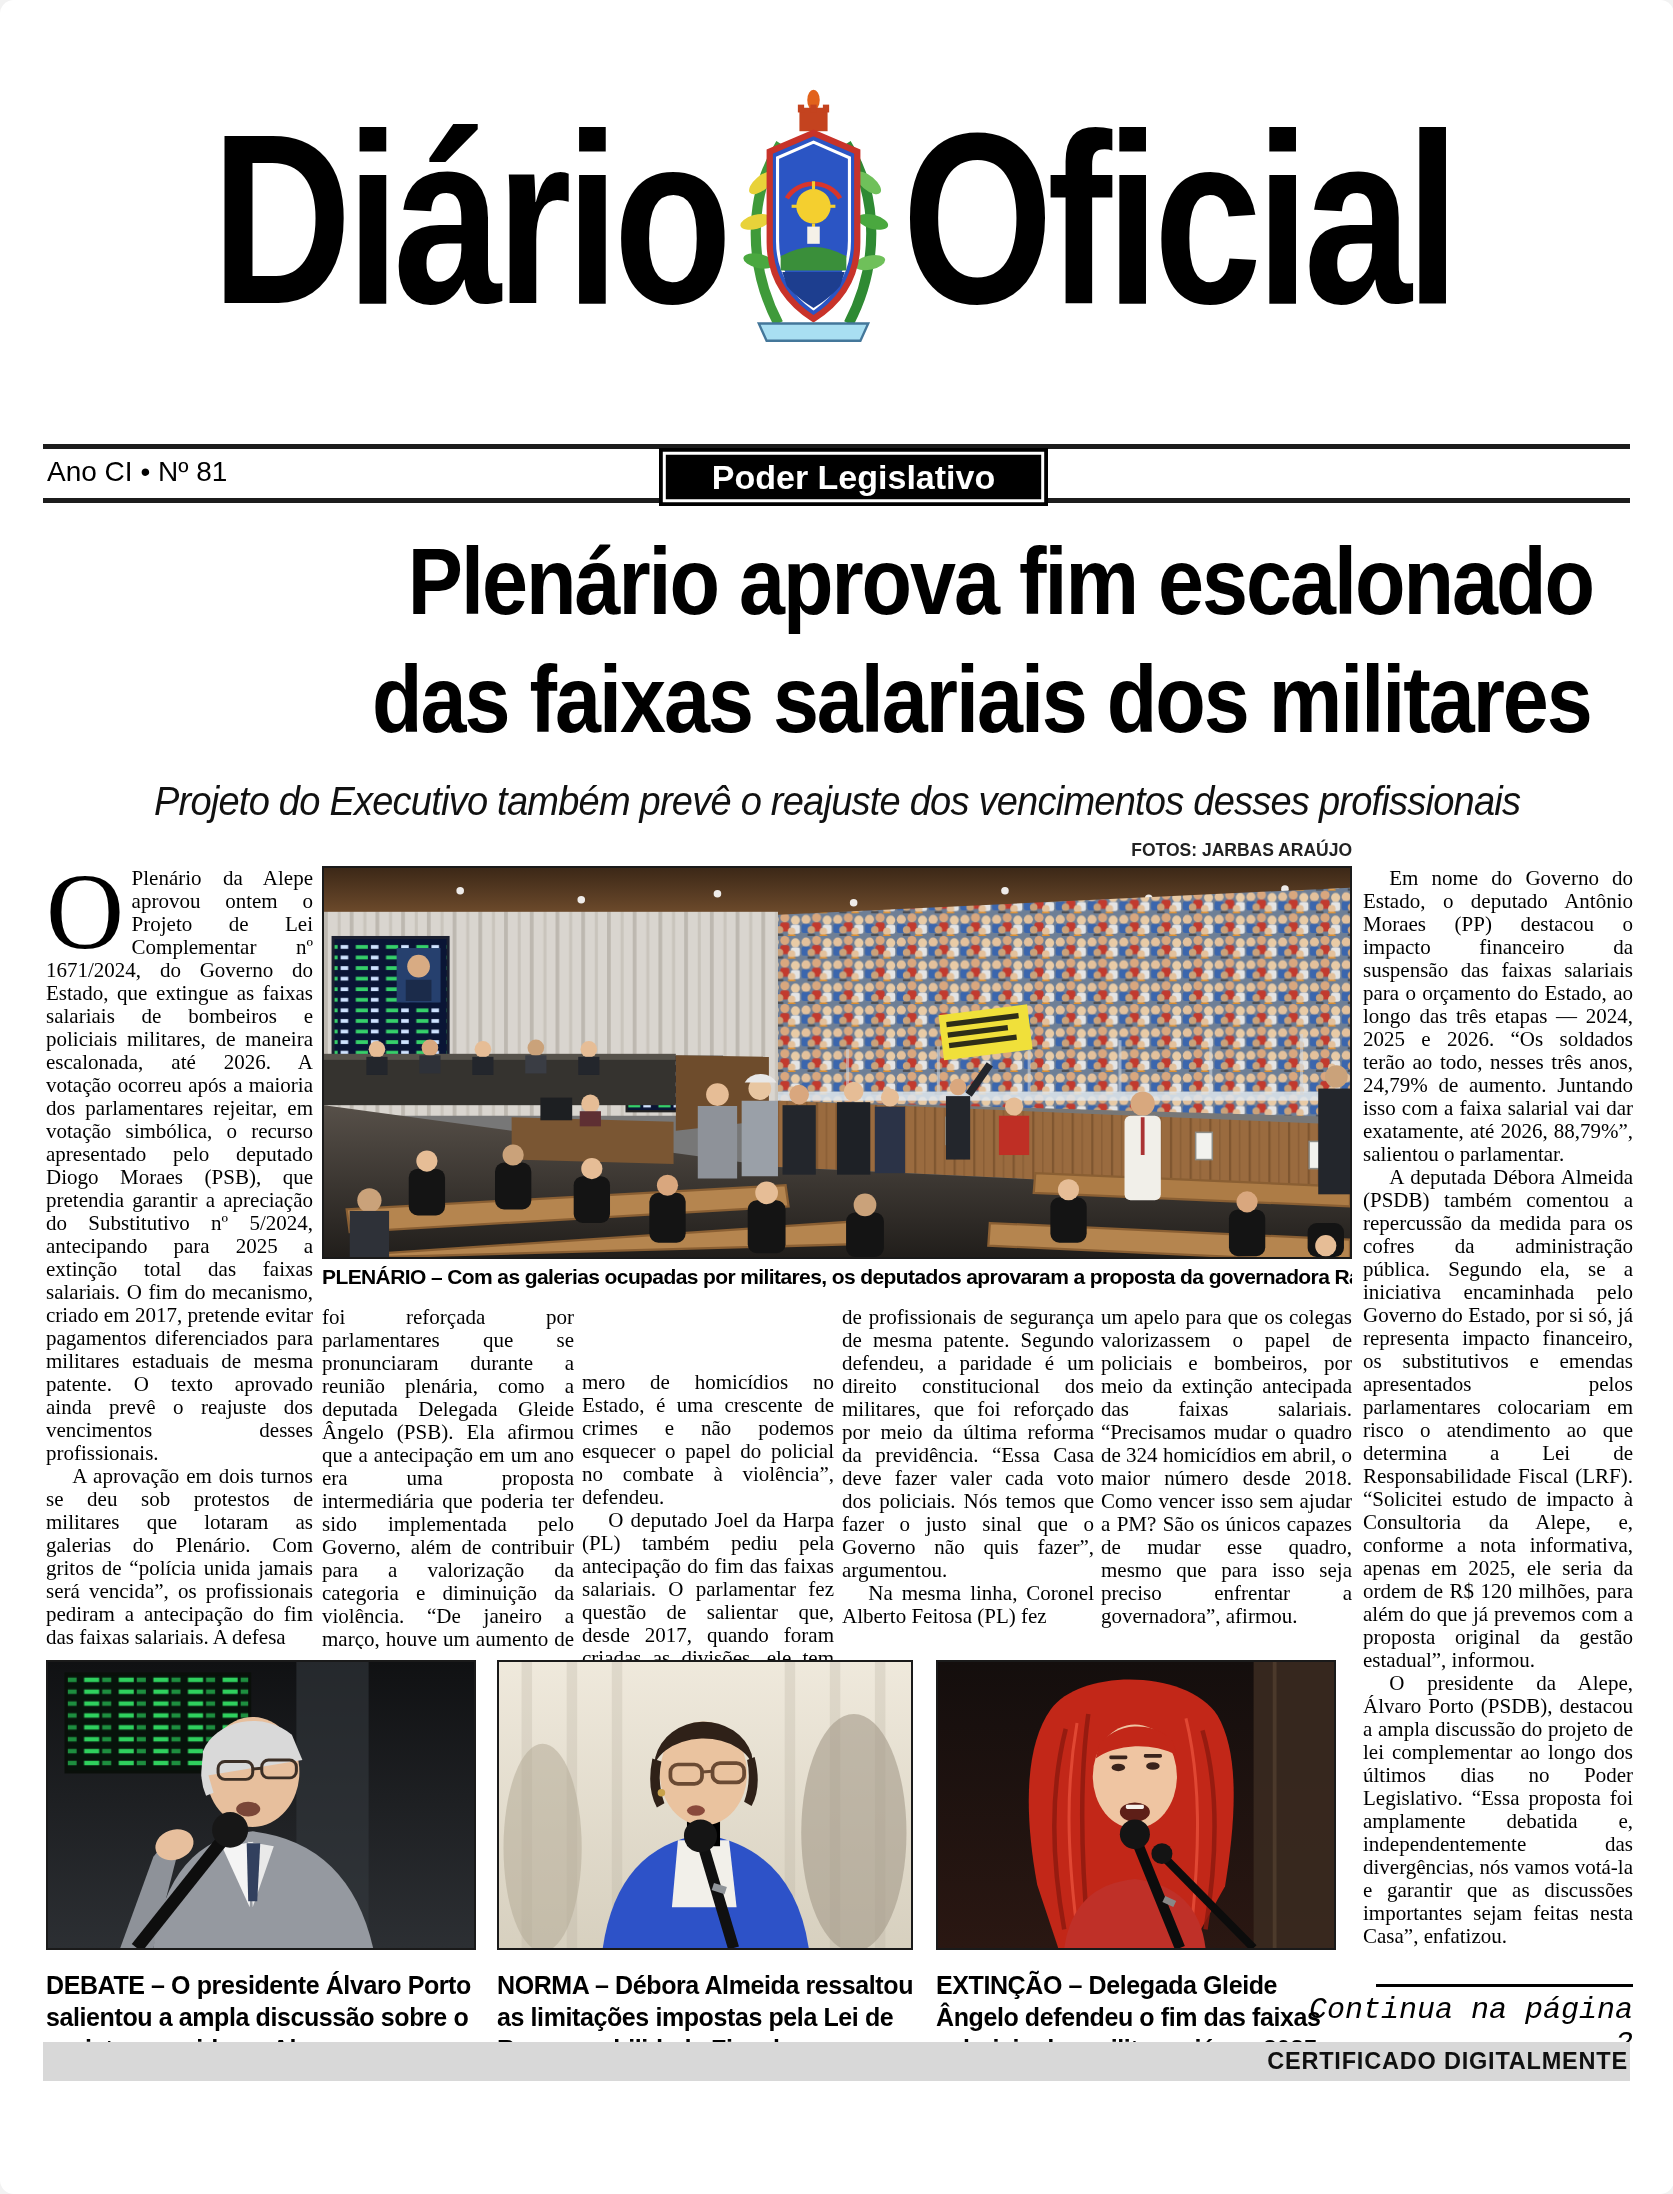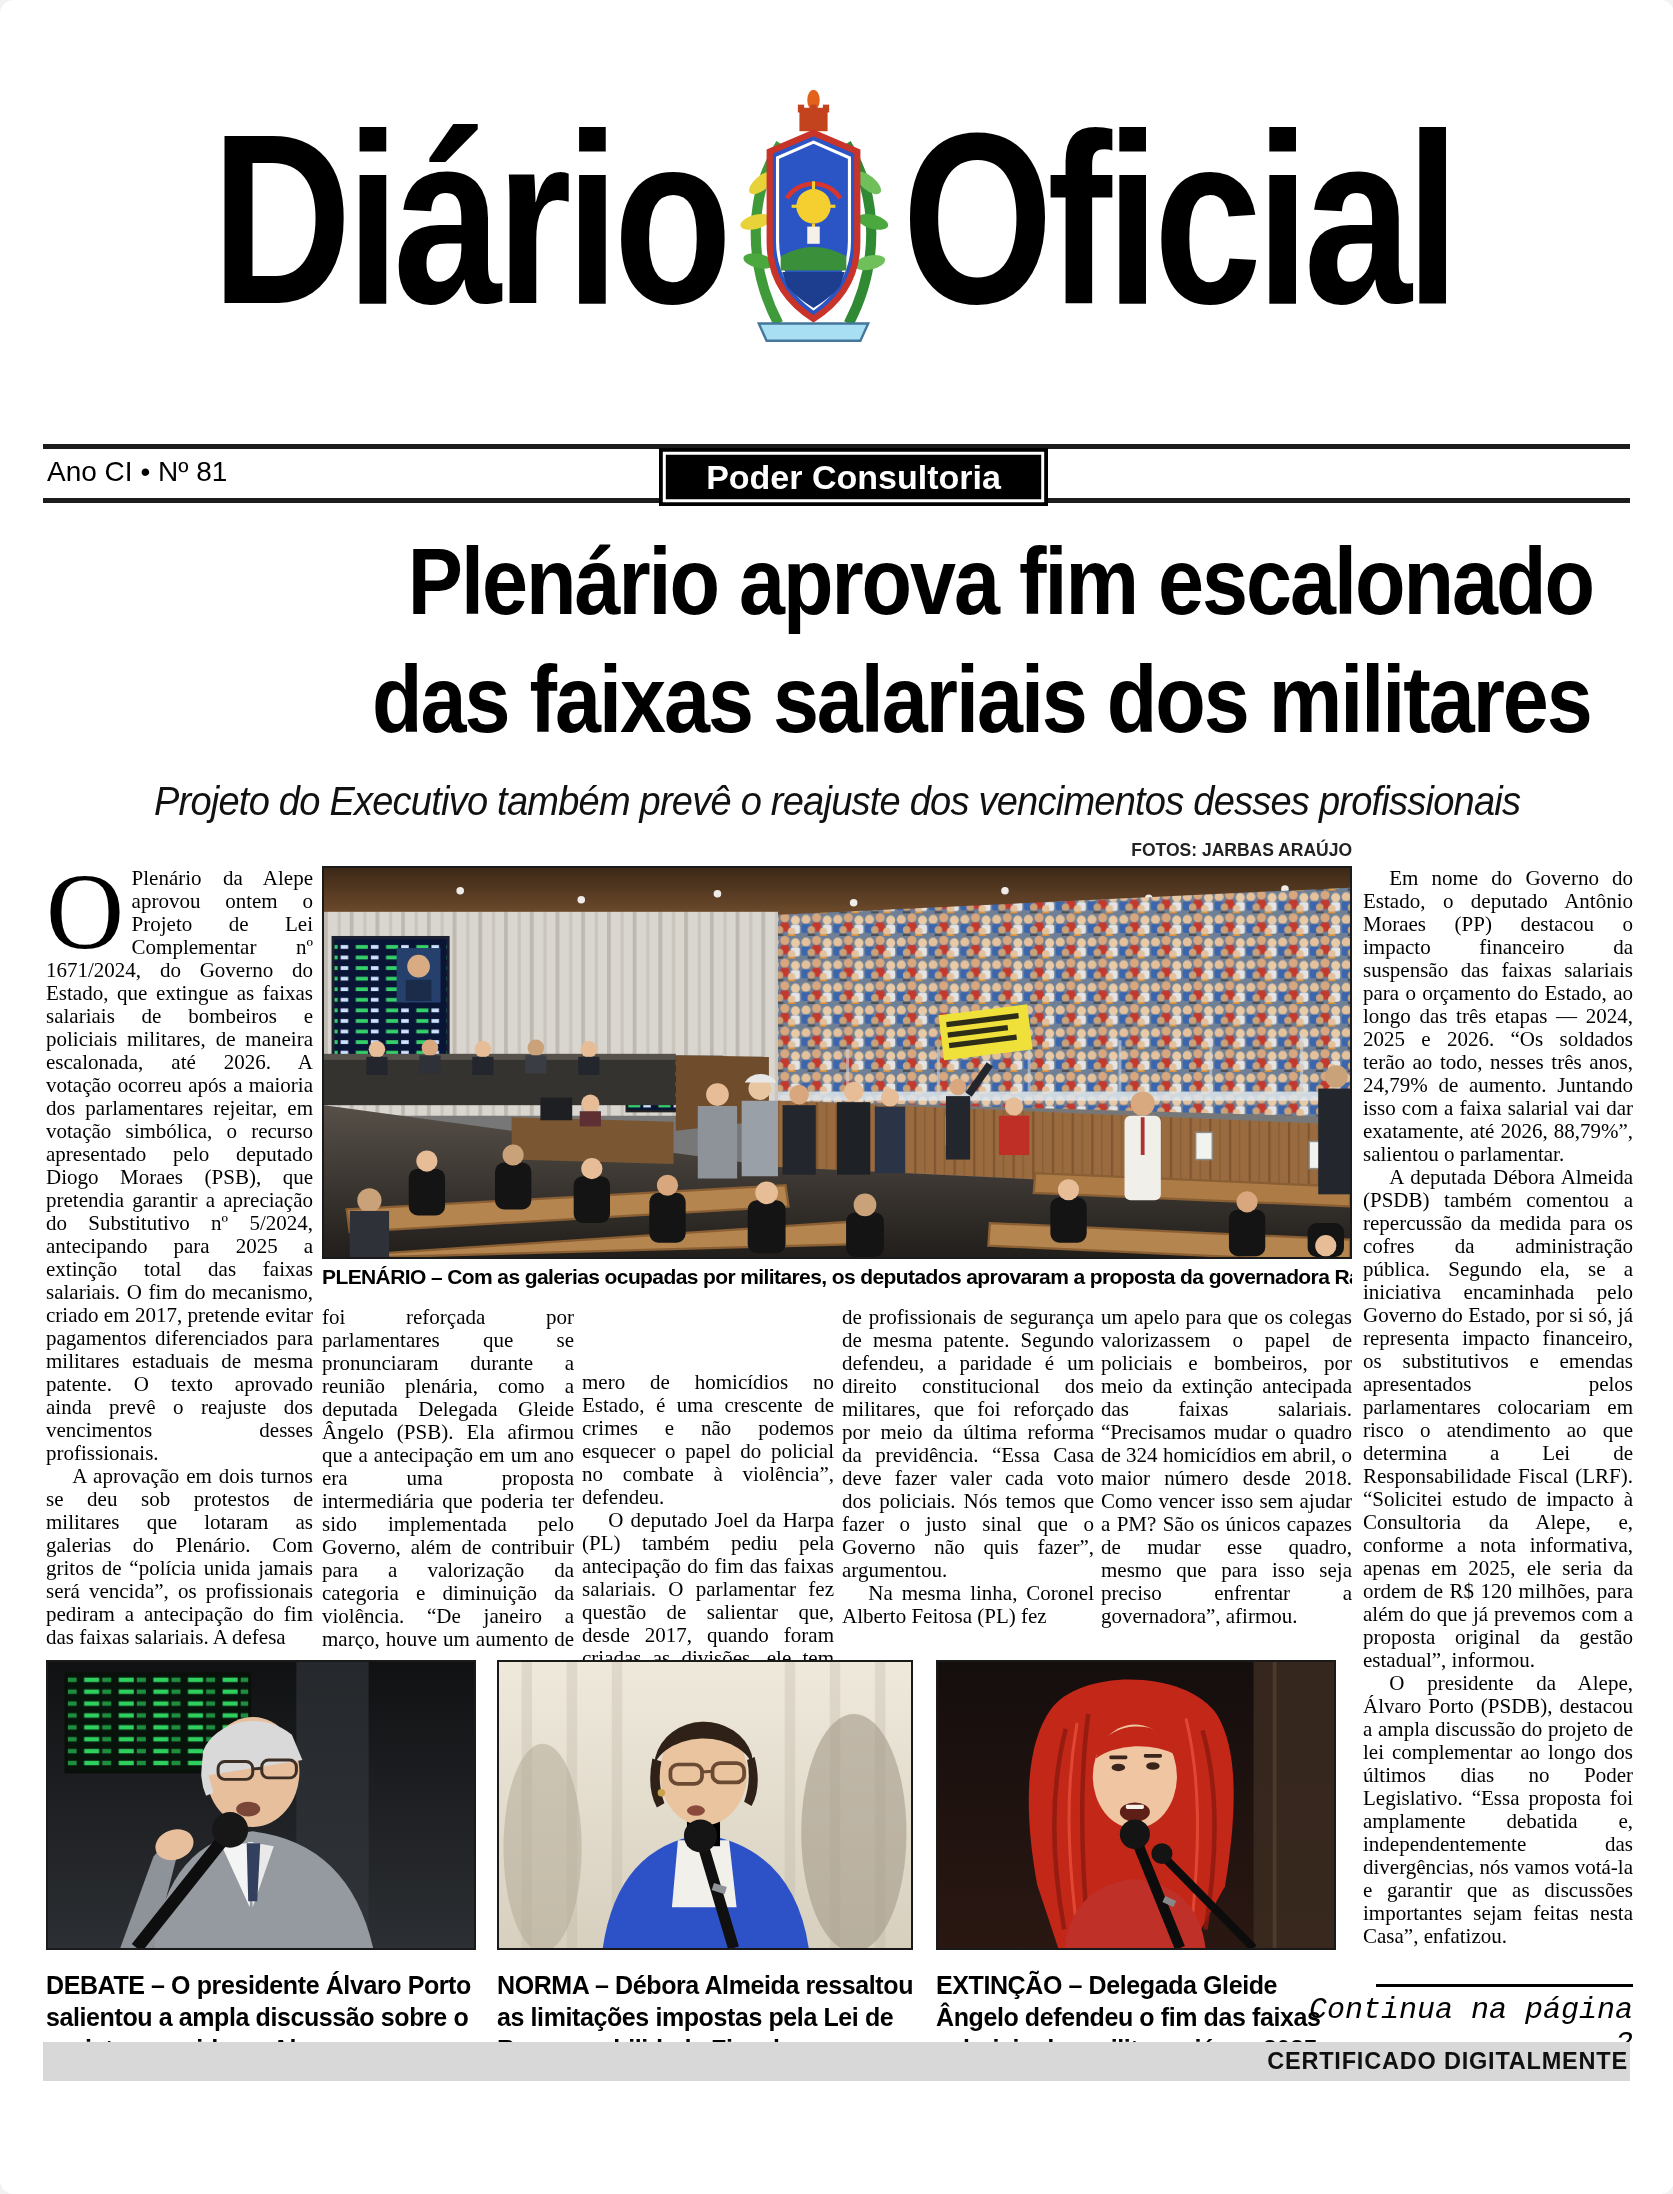--- a/index.html
+++ b/index.html
@@ -107,21 +107,21 @@
       <path d="M60,234 L140,234 L134,252 C122,266 110,274 100,280 C90,274 78,266 66,252 Z" fill="#1d3e8f"></path>
 
       <path d="M30,300 L170,300 L160,322 L40,322 Z" fill="#a9dff2" stroke="#44779a" stroke-width="3"></path>
     </svg>
     <div class="mast-word mast-right">Oficial</div>
   </div>
 
   <div class="rule rule-top"></div>
   <div class="rule rule-bot"></div>
   <div class="edition">Ano CI • Nº 81</div>
-  <div class="pl-badge">Poder Consultoria</div>
+  <div class="pl-badge">Poder Legislativo</div>
 
   <div class="headline">
     <div><span class="hl">Plenário aprova fim escalonado</span></div>
     <div><span class="hl">das faixas salariais dos militares</span></div>
   </div>
   <div class="subheadline"><span>Projeto do Executivo também prevê o reajuste dos vencimentos desses profissionais</span></div>
   <div class="credit">FOTOS: JARBAS ARAÚJO</div>
 
   <div class="col" id="col1">
     <p><span class="dropcap">O</span><span>Plenário da Alepe aprovou ontem o Projeto de Lei Complementar nº 1671/2024, do Governo do Estado, que extingue as faixas salariais de bombeiros e policiais militares, de maneira escalonada, até 2026. A votação ocorreu após a maioria dos parlamentares rejeitar, em votação simbólica, o recurso apresentado pelo deputado Diogo Moraes (PSB), que pretendia garantir a apreciação do Substitutivo nº 5/2024, antecipando para 2025 a extinção total das faixas salariais. O fim do mecanismo, criado em 2017, pretende evitar pagamentos diferenciados para militares estaduais de mesma patente. O texto aprovado ainda prevê o reajuste dos vencimentos desses profissionais.</span></p>

